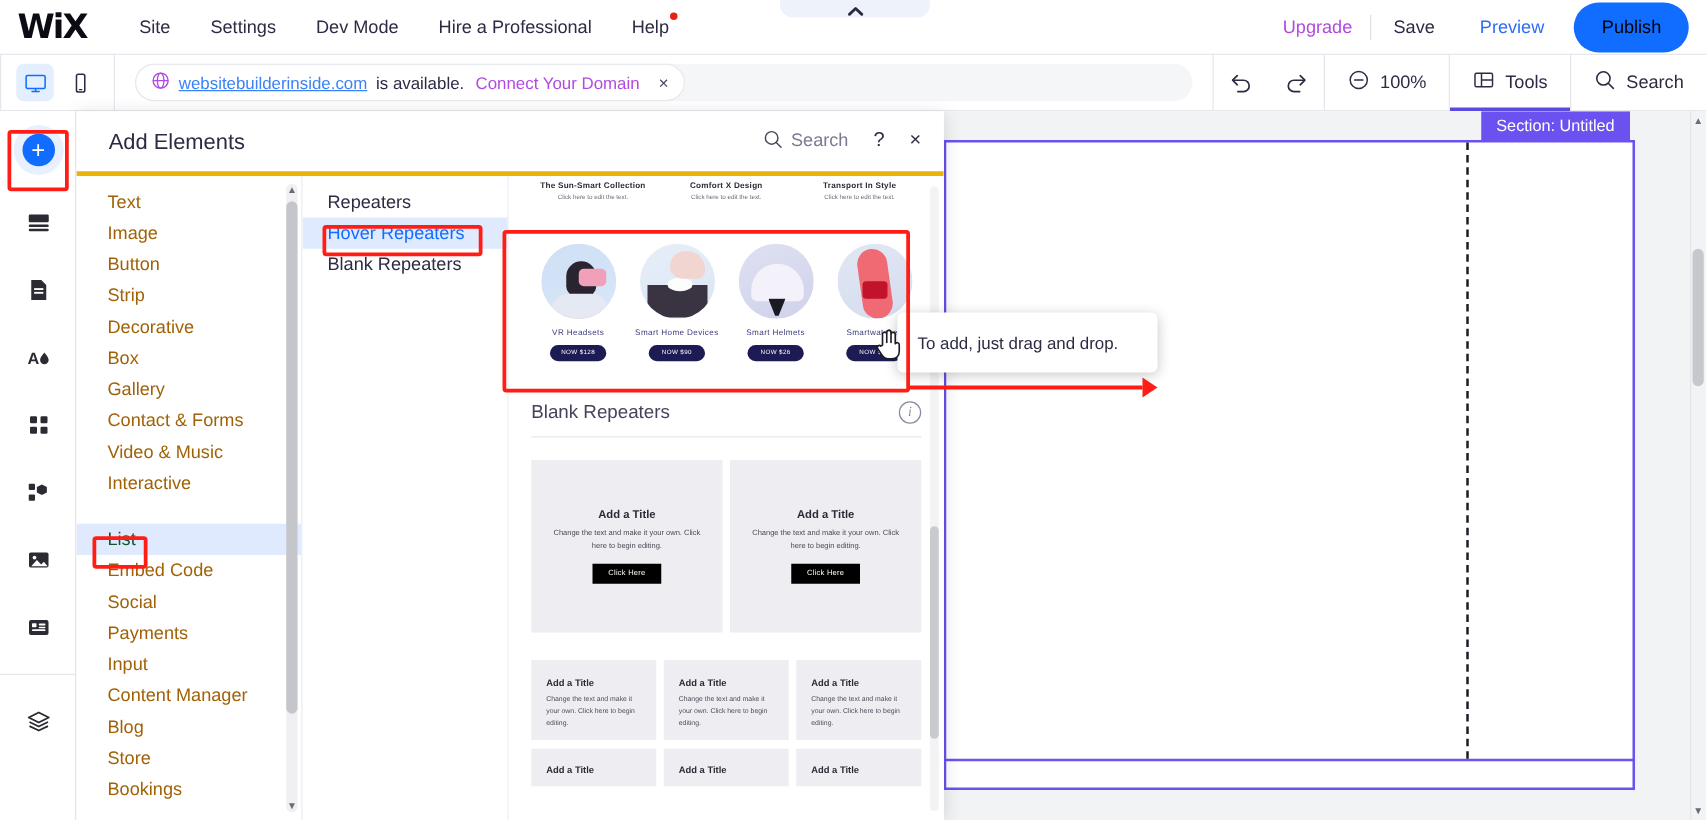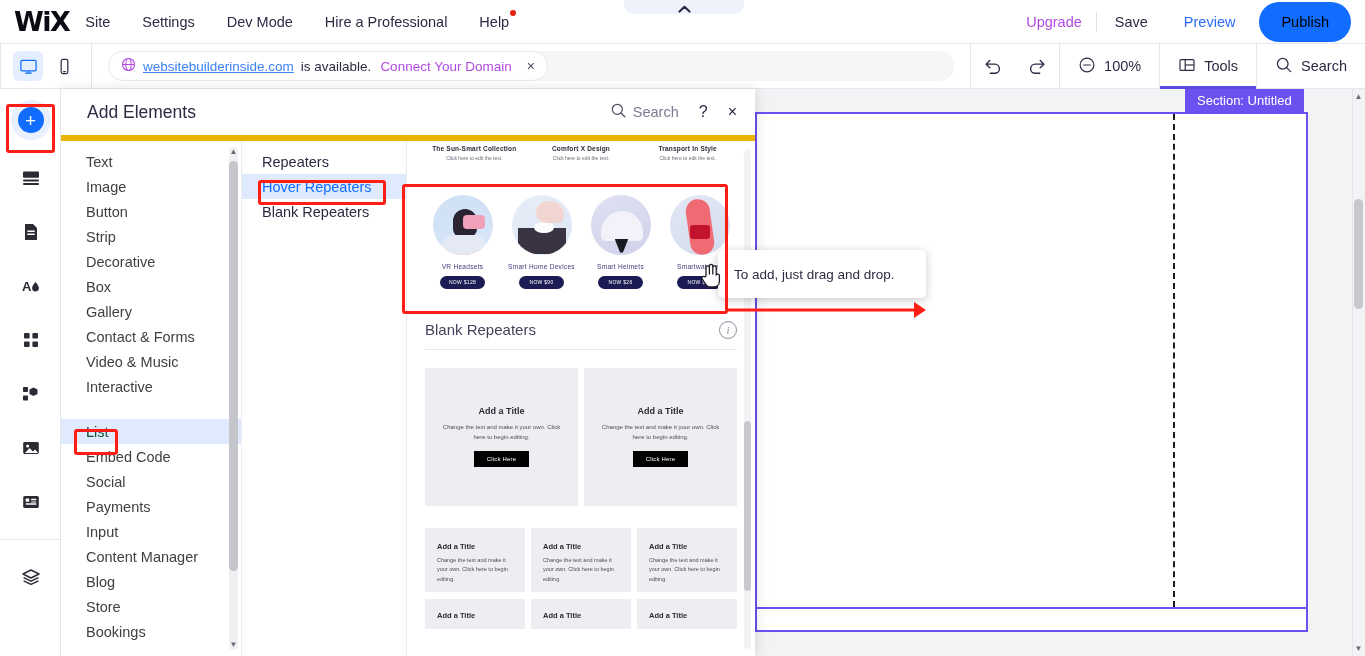--- a/index.html
+++ b/index.html
@@ -13,21 +13,21 @@
   }
   #app { position: relative; width: 1365px; height: 656px; overflow: hidden; background:#fff; }
 
   
   .topbar {
     position:absolute; top:0; left:0; width:1365px; height:44px;
     background:#fff; border-bottom:1px solid #e5e7ec;
     display:flex; align-items:center;
   }
   .wix-logo {
-    margin-left:14px; 
+    margin-left:14px; margin-right:26px;
     font-family:"DejaVu Sans", sans-serif;
     font-weight:800; font-size:27px; letter-spacing:-1.5px; color:#0b0b14;
     line-height:1;
   }
   .topnav { display:flex; align-items:center; gap:0; }
   .topnav-item {
     font-size:14.5px; color:#2b2b44; padding:6px 16px; cursor:pointer; position:relative;
     white-space:nowrap;
   }
   .help-dot {
@@ -114,38 +114,38 @@
   .lt-divider { width:61px; height:1px; background:#e5e7ec; margin:10px 0;}
 
   
   .panel {
     position:absolute; top:89px; left:61px; width:694px; height:567px;
     background:#fff; box-shadow:0 2px 14px rgba(0,0,0,.14); z-index:20;
     overflow:hidden;
   }
   .panel-head {
     height:52px; display:flex; align-items:center; padding:0 18px 0 26px;
-    border-bottom:6px solid #eab308; background:#fff;
+    border-bottom:4px solid #eab308; background:#fff;
   }
   .panel-title { font-size:17.5px; color:#2b2b44; }
   .panel-head-right { margin-left:auto; display:flex; align-items:center; gap:20px;}
   .panel-search { display:flex; align-items:center; gap:6px; color:#7a7a93; font-size:14.5px; cursor:pointer;}
   .panel-help { font-size:16px; color:#2b2b44; cursor:pointer;}
   .panel-close { font-size:16px; color:#2b2b44; cursor:pointer;}
 
   .panel-body { display:flex; height:515px; }
 
   .cat-col {
     width:181px; height:515px; background:#fff; border-right:1px solid #ecedf1;
     position:relative; overflow:hidden;
   }
   .cat-list { padding-top:8px; }
   .cat-item {
     height:25px; display:flex; align-items:center; padding-left:25px;
-    font-size:14.5px; color:#404040; cursor:pointer;
+    font-size:14.5px; color:#a16207; cursor:pointer;
   }
   .cat-item.selected { color:#14532d; background:#dfeaff;margin-top:20px; }
   .cat-scroll {
     position:absolute; right:3px; top:6px; width:9px; height:503px;
     background:#f0f0f3; border-radius:5px;
   }
   .cat-thumb { position:absolute; left:0; top:14px; width:9px; height:410px; background:#c5c6cc; border-radius:5px; }
   .cat-arrow { position:absolute; left:0; width:9px; text-align:center; font-size:8px; color:#6a6a7a; line-height:1;}
 
   .sub-col {

